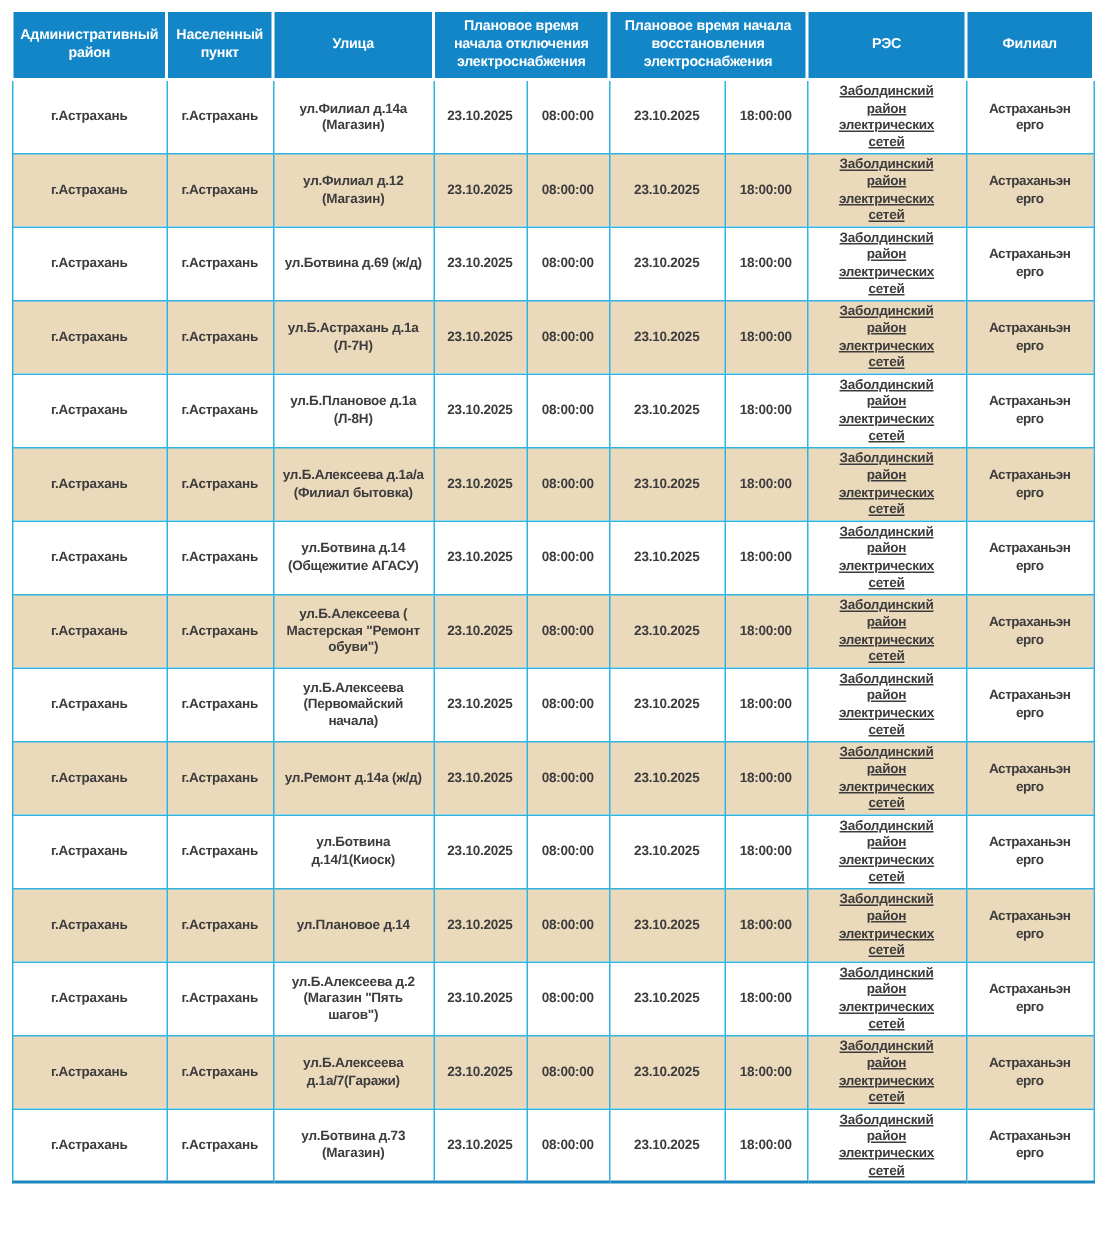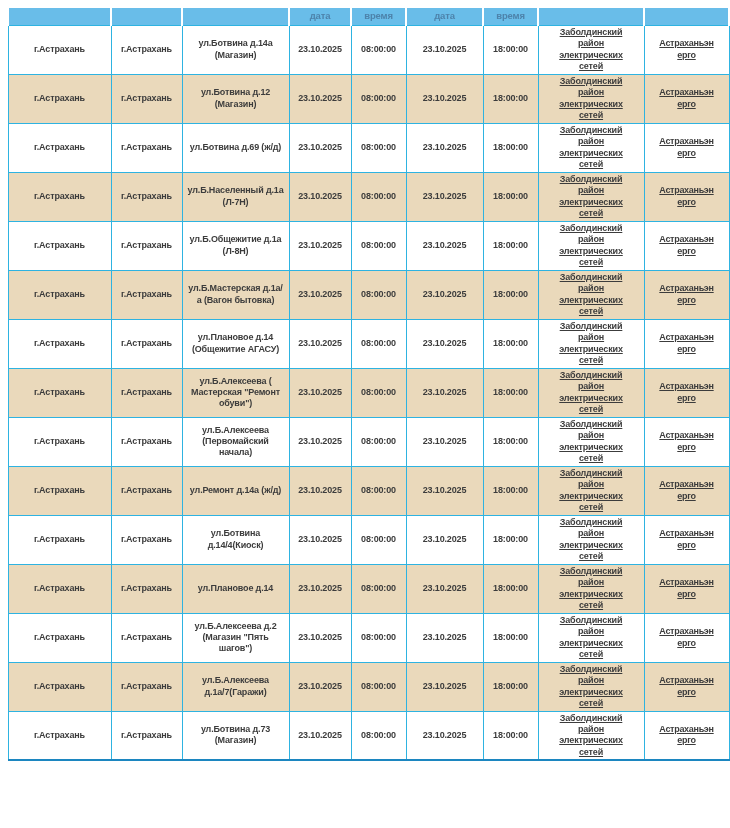--- a/index.html
+++ b/index.html
@@ -58,68 +58,66 @@
     color:var(--body-text);
     text-align:center;
     vertical-align:middle;
     padding:4px 5px;
     height:49px;
     line-height:1.25;
     background:#ffffff;
     word-wrap:break-word;
   }
   tbody td.cell-res{padding:1px 8px;text-decoration:underline;}
-  tbody td.cell-branch{padding:4px 13px;letter-spacing:-0.3px;text-decoration:underline;}
+  tbody td.cell-branch{padding:4px 13px;letter-spacing:-0.3px;}
   tbody tr.alt td{background:var(--alt-row);}
   tbody tr:last-child td{border-bottom:2px solid var(--bottom-border);}
 </style>
 </head>
 <body>
 
 <table class="outage">
   <colgroup>
     <col class="c1">
       <col class="c2">
       <col class="c3">
     <col class="c4">
       <col class="c5">
       <col class="c6">
     <col class="c7">
       <col class="c8">
       <col class="c9">
   </colgroup>
   <thead>
-    <tr class="sub-header">
-      <th></th>
-      <th></th>
-      <th></th>
-      <th>дата</th>
-      <th>время</th>
-      <th>дата</th>
-      <th>время</th>
-      <th></th>
-      <th></th>
+    <tr class="main-header">
+      <th>Административный район</th>
+      <th>Населенный пункт</th>
+      <th>Улица</th>
+      <th colspan="2">Плановое время начала отключения электроснабжения</th>
+      <th colspan="2">Плановое время начала восстановления электроснабжения</th>
+      <th>РЭС</th>
+      <th>Филиал</th>
     </tr>
   </thead>
   <tbody>
       <tr>
     <td>г.Астрахань</td>
     <td>г.Астрахань</td>
-    <td>ул.Ботвина д.14а (Магазин)</td>
-    <td>23.10.2025</td>
-    <td>08:00:00</td>
-    <td>23.10.2025</td>
-    <td>18:00:00</td>
-    <td class="cell-res">Заболдинский район электрических сетей</td>
-    <td class="cell-branch">Астраханьэнерго</td>
-  </tr>
-      <tr class="alt">
-    <td>г.Астрахань</td>
-    <td>г.Астрахань</td>
-    <td>ул.Ботвина д.12 (Магазин)</td>
+    <td>ул.Филиал д.14а (Магазин)</td>
+    <td>23.10.2025</td>
+    <td>08:00:00</td>
+    <td>23.10.2025</td>
+    <td>18:00:00</td>
+    <td class="cell-res">Заболдинский район электрических сетей</td>
+    <td class="cell-branch">Астраханьэнерго</td>
+  </tr>
+      <tr class="alt">
+    <td>г.Астрахань</td>
+    <td>г.Астрахань</td>
+    <td>ул.Филиал д.12 (Магазин)</td>
     <td>23.10.2025</td>
     <td>08:00:00</td>
     <td>23.10.2025</td>
     <td>18:00:00</td>
     <td class="cell-res">Заболдинский район электрических сетей</td>
     <td class="cell-branch">Астраханьэнерго</td>
   </tr>
       <tr>
     <td>г.Астрахань</td>
     <td>г.Астрахань</td>
@@ -127,54 +125,54 @@
     <td>23.10.2025</td>
     <td>08:00:00</td>
     <td>23.10.2025</td>
     <td>18:00:00</td>
     <td class="cell-res">Заболдинский район электрических сетей</td>
     <td class="cell-branch">Астраханьэнерго</td>
   </tr>
       <tr class="alt">
     <td>г.Астрахань</td>
     <td>г.Астрахань</td>
-    <td>ул.Б.Населенный д.1а (Л-7Н)</td>
-    <td>23.10.2025</td>
-    <td>08:00:00</td>
-    <td>23.10.2025</td>
-    <td>18:00:00</td>
-    <td class="cell-res">Заболдинский район электрических сетей</td>
-    <td class="cell-branch">Астраханьэнерго</td>
-  </tr>
-      <tr>
-    <td>г.Астрахань</td>
-    <td>г.Астрахань</td>
-    <td>ул.Б.Общежитие д.1а (Л-8Н)</td>
-    <td>23.10.2025</td>
-    <td>08:00:00</td>
-    <td>23.10.2025</td>
-    <td>18:00:00</td>
-    <td class="cell-res">Заболдинский район электрических сетей</td>
-    <td class="cell-branch">Астраханьэнерго</td>
-  </tr>
-      <tr class="alt">
-    <td>г.Астрахань</td>
-    <td>г.Астрахань</td>
-    <td>ул.Б.Мастерская д.1а/а (Вагон бытовка)</td>
-    <td>23.10.2025</td>
-    <td>08:00:00</td>
-    <td>23.10.2025</td>
-    <td>18:00:00</td>
-    <td class="cell-res">Заболдинский район электрических сетей</td>
-    <td class="cell-branch">Астраханьэнерго</td>
-  </tr>
-      <tr>
-    <td>г.Астрахань</td>
-    <td>г.Астрахань</td>
-    <td>ул.Плановое д.14 (Общежитие АГАСУ)</td>
+    <td>ул.Б.Астрахань д.1а (Л-7Н)</td>
+    <td>23.10.2025</td>
+    <td>08:00:00</td>
+    <td>23.10.2025</td>
+    <td>18:00:00</td>
+    <td class="cell-res">Заболдинский район электрических сетей</td>
+    <td class="cell-branch">Астраханьэнерго</td>
+  </tr>
+      <tr>
+    <td>г.Астрахань</td>
+    <td>г.Астрахань</td>
+    <td>ул.Б.Плановое д.1а (Л-8Н)</td>
+    <td>23.10.2025</td>
+    <td>08:00:00</td>
+    <td>23.10.2025</td>
+    <td>18:00:00</td>
+    <td class="cell-res">Заболдинский район электрических сетей</td>
+    <td class="cell-branch">Астраханьэнерго</td>
+  </tr>
+      <tr class="alt">
+    <td>г.Астрахань</td>
+    <td>г.Астрахань</td>
+    <td>ул.Б.Алексеева д.1а/а (Филиал бытовка)</td>
+    <td>23.10.2025</td>
+    <td>08:00:00</td>
+    <td>23.10.2025</td>
+    <td>18:00:00</td>
+    <td class="cell-res">Заболдинский район электрических сетей</td>
+    <td class="cell-branch">Астраханьэнерго</td>
+  </tr>
+      <tr>
+    <td>г.Астрахань</td>
+    <td>г.Астрахань</td>
+    <td>ул.Ботвина д.14 (Общежитие АГАСУ)</td>
     <td>23.10.2025</td>
     <td>08:00:00</td>
     <td>23.10.2025</td>
     <td>18:00:00</td>
     <td class="cell-res">Заболдинский район электрических сетей</td>
     <td class="cell-branch">Астраханьэнерго</td>
   </tr>
       <tr class="alt">
     <td>г.Астрахань</td>
     <td>г.Астрахань</td>
@@ -204,21 +202,21 @@
     <td>23.10.2025</td>
     <td>08:00:00</td>
     <td>23.10.2025</td>
     <td>18:00:00</td>
     <td class="cell-res">Заболдинский район электрических сетей</td>
     <td class="cell-branch">Астраханьэнерго</td>
   </tr>
       <tr>
     <td>г.Астрахань</td>
     <td>г.Астрахань</td>
-    <td>ул.Ботвина д.14/4(Киоск)</td>
+    <td>ул.Ботвина д.14/1(Киоск)</td>
     <td>23.10.2025</td>
     <td>08:00:00</td>
     <td>23.10.2025</td>
     <td>18:00:00</td>
     <td class="cell-res">Заболдинский район электрических сетей</td>
     <td class="cell-branch">Астраханьэнерго</td>
   </tr>
       <tr class="alt">
     <td>г.Астрахань</td>
     <td>г.Астрахань</td>

